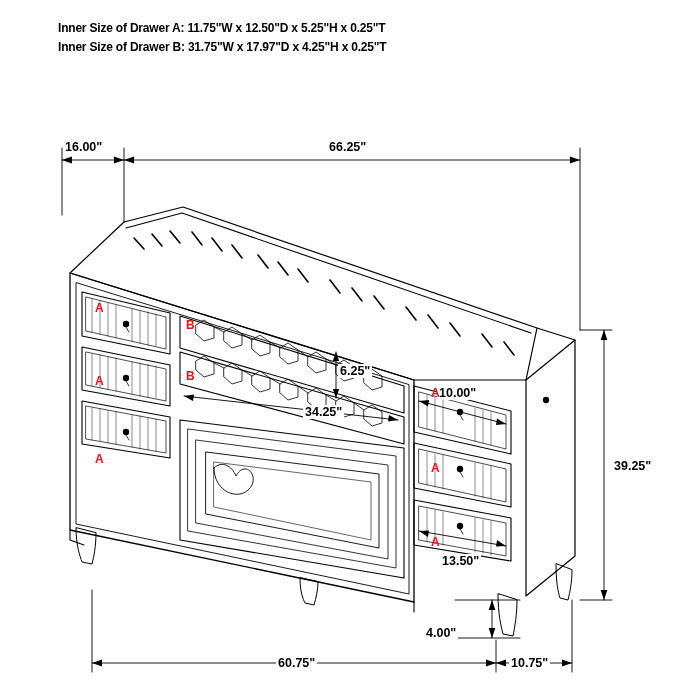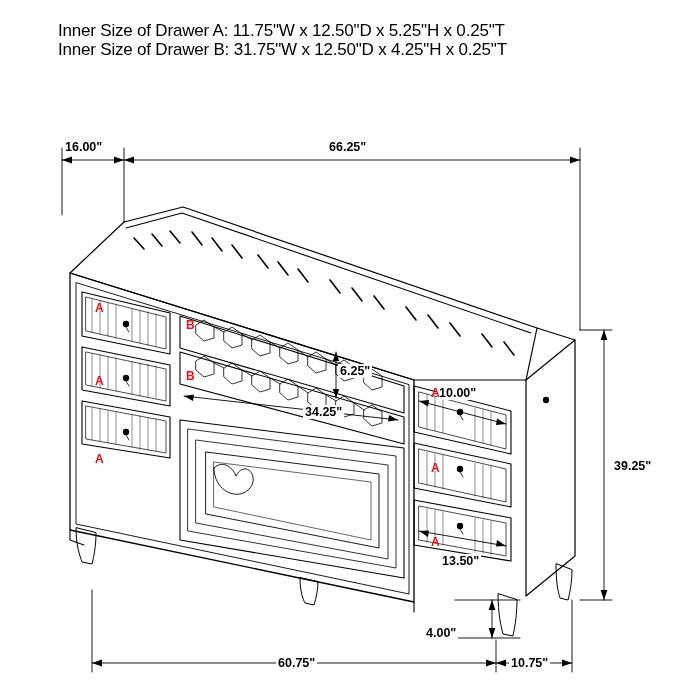--- a/index.html
+++ b/index.html
@@ -18,22 +18,22 @@
   #stage {
     position: absolute;
     left: 0;
     top: 0;
     width: 700px;
     height: 700px;
   }
   .spec-line {
     position: absolute;
     left: 58px;
-    font-size: 17px;
-    font-weight: normal;
+    font-size: 12px;
+    font-weight: bold;
     letter-spacing: -0.2px;
     white-space: nowrap;
   }
   .spec-a { top: 21px; }
   .spec-b { top: 40px; }
 
   svg#drawing {
     position: absolute;
     left: 0;
     top: 0;
@@ -57,21 +57,21 @@
     color: #e8131a;
     white-space: nowrap;
   }
 </style>
 </head>
 <body>
 
 <div id="stage">
 
   <div class="spec-line spec-a">Inner Size of Drawer A: 11.75"W x 12.50"D x 5.25"H x 0.25"T</div>
-  <div class="spec-line spec-b">Inner Size of Drawer B: 31.75"W x 12.50"D x 4.25"H x 0.25"T</div>
+  <div class="spec-line spec-b">Inner Size of Drawer B: 31.75"W x 17.97"D x 4.25"H x 0.25"T</div>
 
   <svg id="drawing" viewBox="0 0 700 700">
     <g fill="none" stroke="#000" stroke-width="1.1" stroke-linejoin="round" stroke-linecap="round">
 
       <g stroke-width="0.9">
 
         <line x1="62" y1="148" x2="62" y2="215"></line>
         <line x1="124" y1="148" x2="124" y2="222"></line>
         <line x1="580" y1="148" x2="580" y2="330"></line>
 

